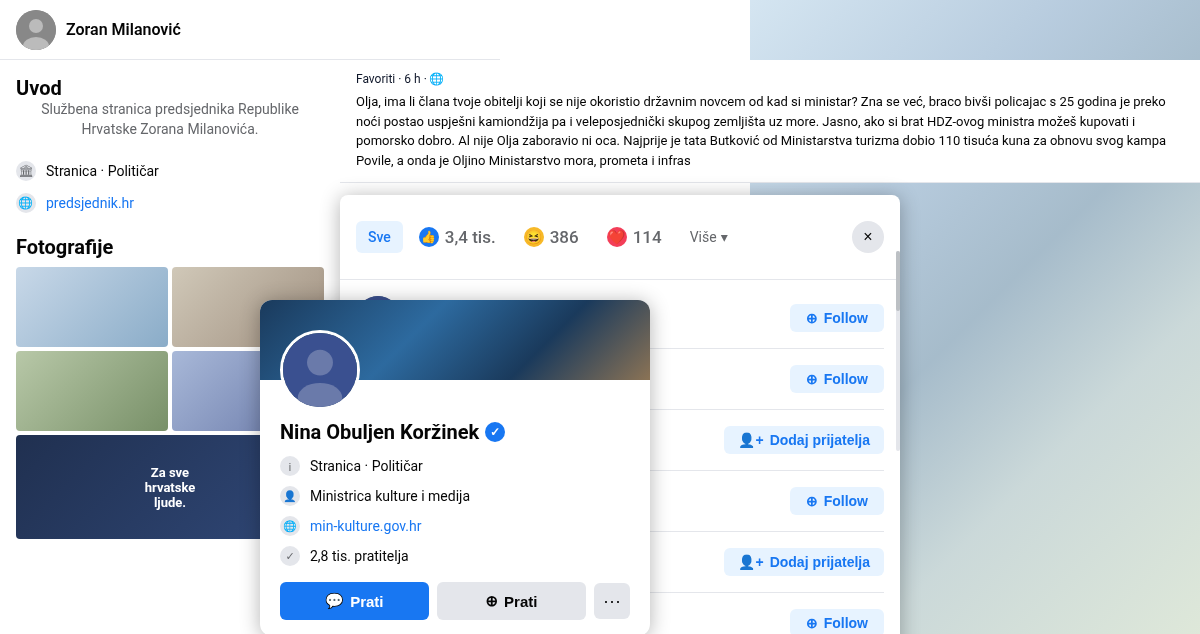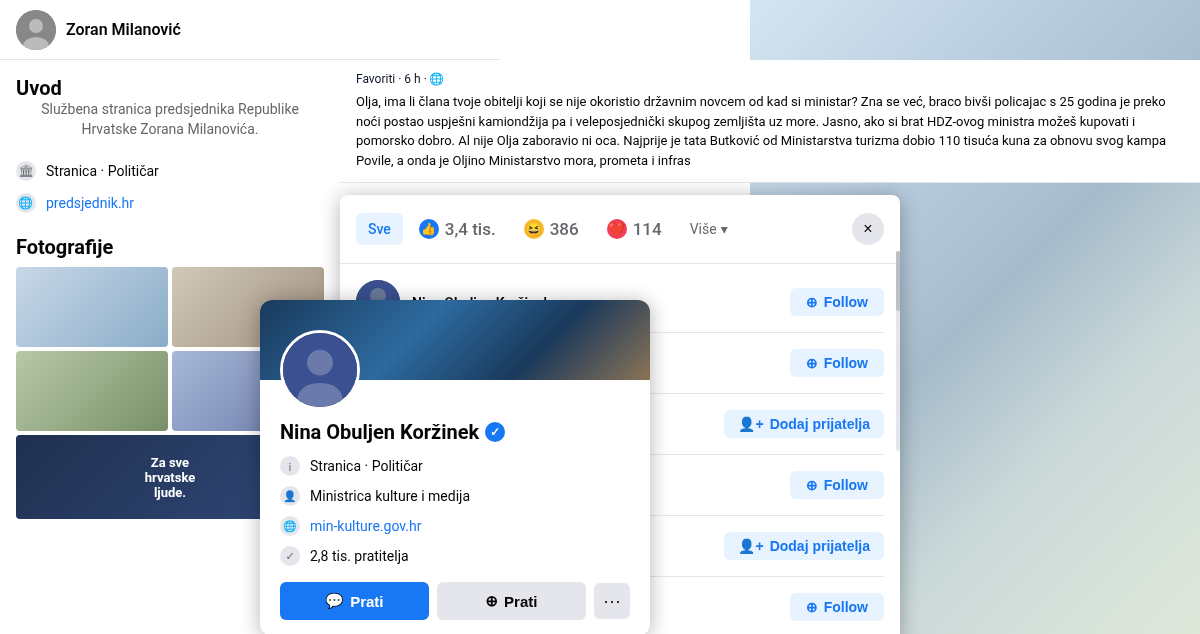--- a/index.html
+++ b/index.html
@@ -136,21 +136,21 @@
       background: #fff;
       border-radius: 8px;
       box-shadow: 0 2px 20px rgba(0,0,0,0.3);
       overflow: hidden;
       z-index: 100;
     }
 
     .modal-tabs {
       display: flex;
       align-items: center;
-      padding: 16px 16px;
+      padding: 24px 16px;
       border-bottom: 1px solid #e4e6eb;
       gap: 4px;
     }
     .tab-item {
       padding: 8px 12px;
       border-radius: 6px;
       font-size: 14px;
       font-weight: 500;
       color: #65676b;
       cursor: pointer;
@@ -453,21 +453,21 @@
     <a class="sidebar-link" href="#">predsjednik.hr</a>
   </div>
 
   <div class="fotografije-title">Fotografije</div>
   <div class="photo-grid">
     <div class="photo-item" style="background: linear-gradient(135deg, #c8d8e8, #8aacc8);"></div>
     <div class="photo-item" style="background: linear-gradient(135deg, #d0c8b8, #a09080);"></div>
     <div class="photo-item" style="background: linear-gradient(135deg, #b8c8a8, #789068);"></div>
     <div class="photo-item" style="background: linear-gradient(135deg, #a8b8d8, #6878a8);"></div>
 
-    <div class="photo-item" style="background: linear-gradient(135deg, #203050 0%, #304878 100%); grid-column: span 2; height: 84px; display: flex; align-items: center; justify-content: center; color: #fff; font-size: 13px; font-weight: 700; text-align: center; padding: 8px;">
+    <div class="photo-item" style="background: linear-gradient(135deg, #203050 0%, #304878 100%); grid-column: span 2; height: 104px; display: flex; align-items: center; justify-content: center; color: #fff; font-size: 13px; font-weight: 700; text-align: center; padding: 8px;">
       Za sve<br>hrvatske<br>ljude.
     </div>
   </div>
 </div>
 
 <div style="position: absolute; top: 60px; left: 340px; width: 860px; background: #fff; padding: 12px 16px; border-bottom: 1px solid #e4e6eb;">
   <div class="post-time">Favoriti · 6 h · 🌐</div>
   <div style="font-size: 13px; color: #050505; line-height: 1.5;">Olja, ima li člana tvoje obitelji koji se nije okoristio državnim novcem od kad si ministar? Zna se već, braco bivši policajac s 25 godina je preko noći postao uspješni kamiondžija pa i veleposjednički skupog zemljišta uz more. Jasno, ako si brat HDZ-ovog ministra možeš kupovati i pomorsko dobro. Al nije Olja zaboravio ni oca. Najprije je tata Butković od Ministarstva turizma dobio 110 tisuća kuna za obnovu svog kampa Povile, a onda je Oljino Ministarstvo mora, prometa i infras</div>
 </div>
 

